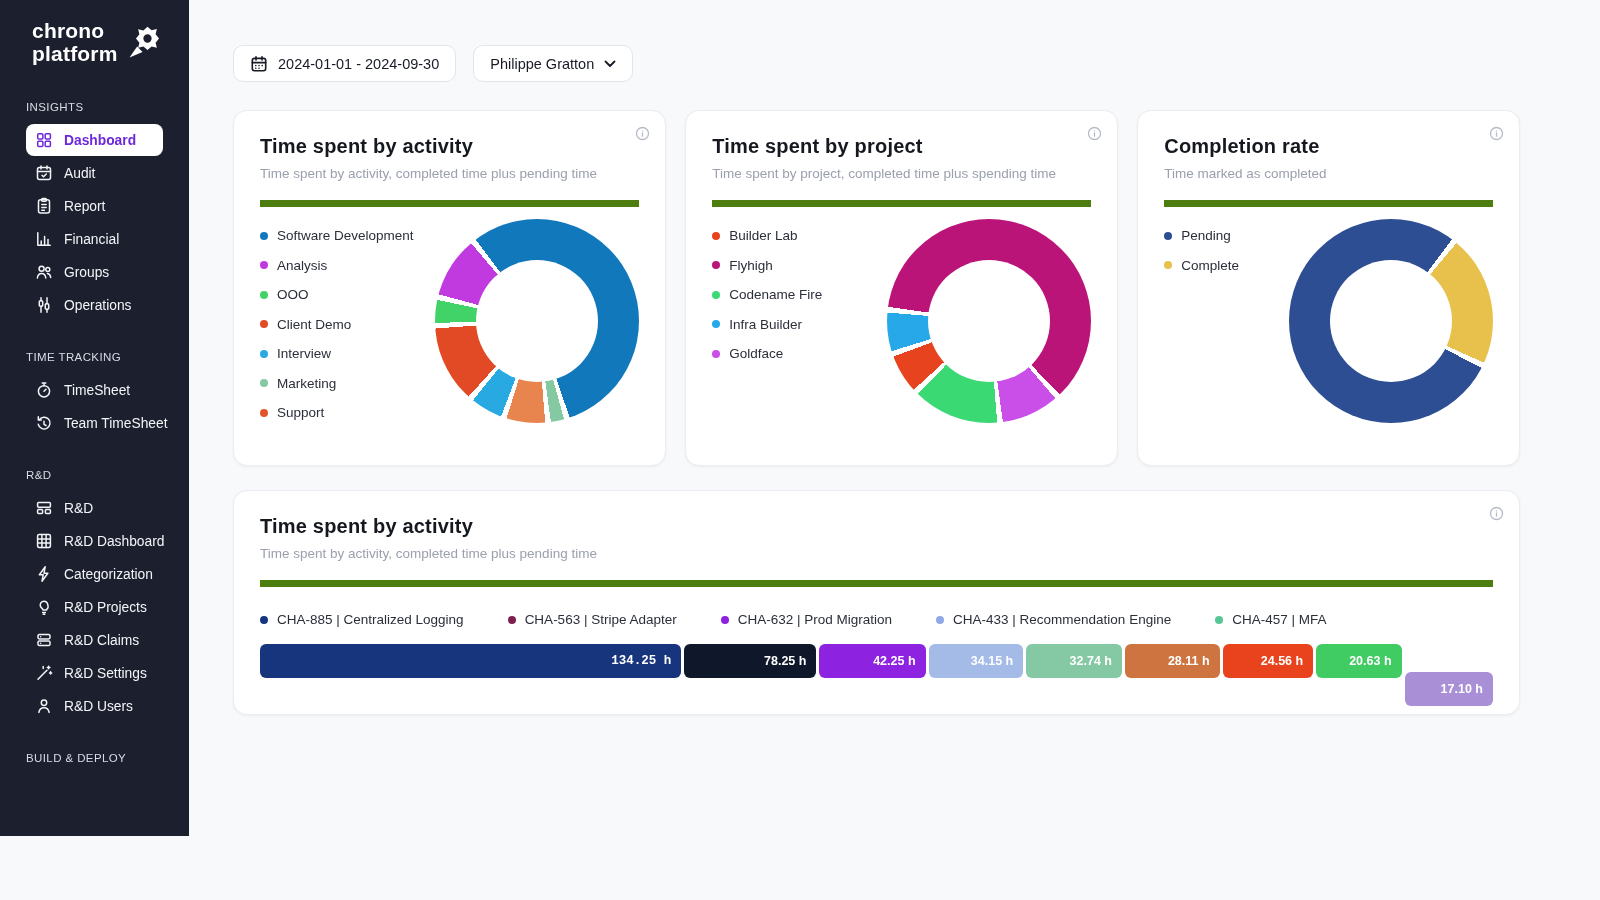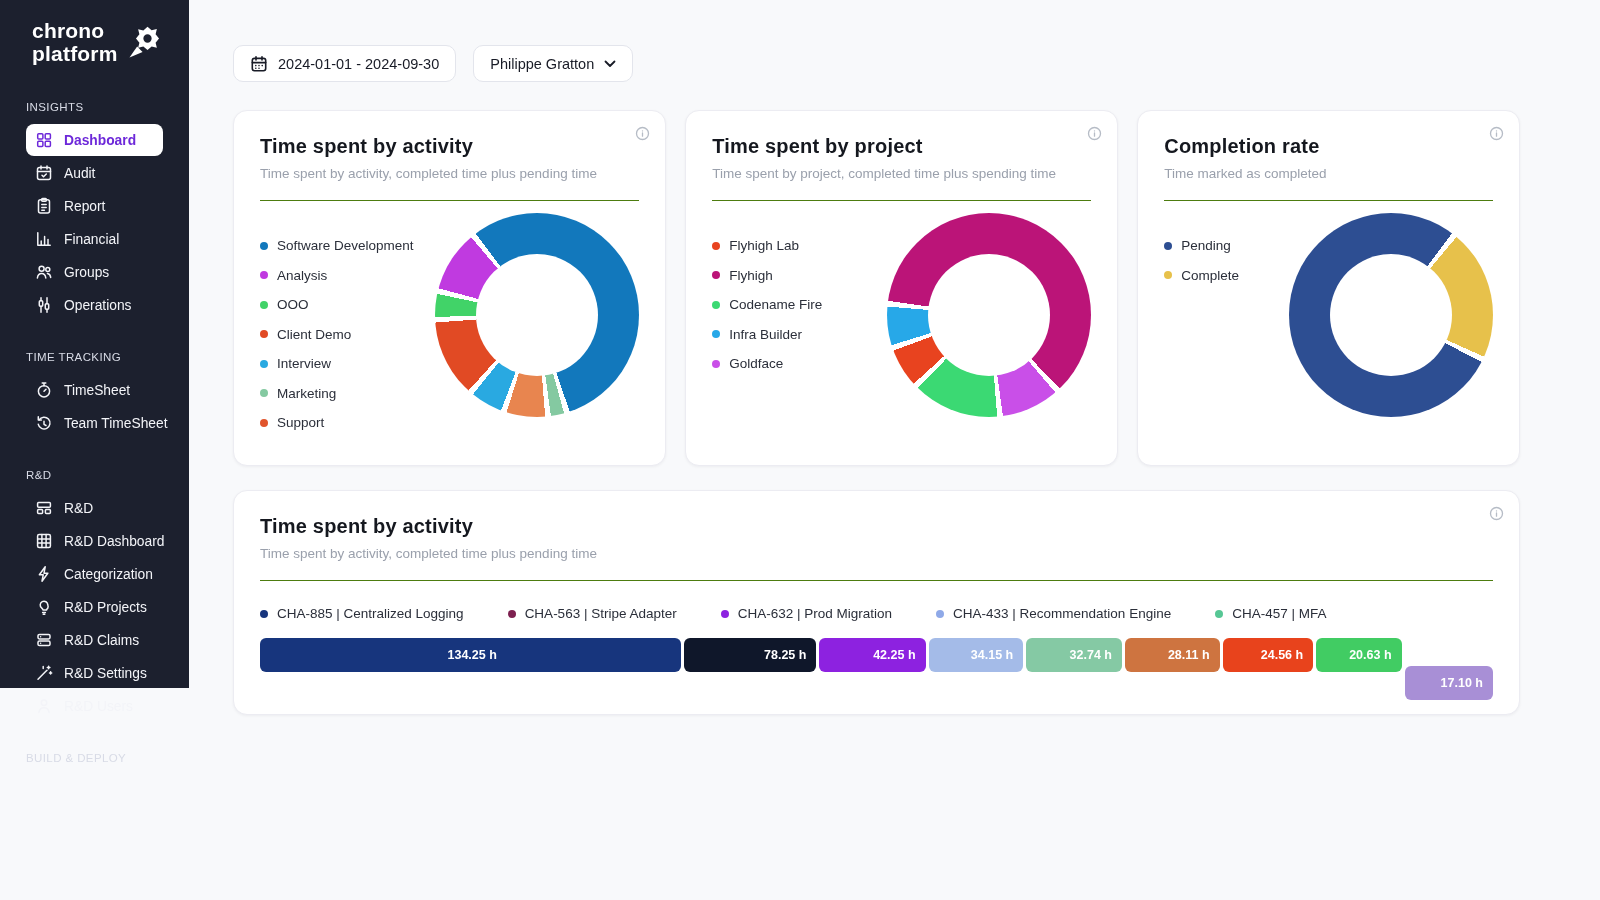--- a/index.html
+++ b/index.html
@@ -1,20 +1,20 @@
 <!DOCTYPE html>
 <html><head>
 <meta charset="utf-8">
 <style>
   * { margin:0; padding:0; box-sizing:border-box; }
   html,body { width:1600px; height:900px; overflow:hidden; }
   body { display:flex; font-family:"Liberation Sans", sans-serif; background:#f8f9fb; color:#15181f; }
 
   
-  .sidebar { width:189px; flex-shrink:0; background:#1c202e; color:#fff; height:688px; }
+  .sidebar { width:189px; flex-shrink:0; background:#1c202e; color:#fff; height:836px; }
   .logo-row { display:flex; align-items:center; gap:7px; padding:20px 14px 6px 32px; }
   .logo-text { font-size:21px; font-weight:700; line-height:1.08; letter-spacing:.2px; }
   .nav-section-label { padding:0 26px; margin-top:30px; font-size:11.5px; letter-spacing:.4px; color:#d8dbe6; font-weight:500; }
   .nav-list { padding:11px 26px 0 26px; }
   .nav-item { display:flex; align-items:center; gap:11px; padding:7px 9px; border-radius:8px; font-size:13.8px; color:#f3f4f8; margin-bottom:1px; cursor:pointer; white-space:nowrap; }
   .nav-item.active { background:#fff; color:#6d28d9; font-weight:700; }
   .nav-icon { width:18px; height:18px; display:inline-flex; flex-shrink:0; }
   .nav-icon svg, .ctl-icon svg { width:100%; height:100%; fill:none; stroke:currentColor; stroke-width:1.5; stroke-linecap:round; stroke-linejoin:round; }
 
   
@@ -24,39 +24,39 @@
   .ctl-icon { width:18px; height:18px; display:inline-flex; }
   .chev { width:12px; height:8px; display:inline-flex; }
   .chev svg { width:100%; height:100%; fill:none; stroke:#181b26; stroke-width:1.8; stroke-linecap:round; stroke-linejoin:round; }
 
   .cards-row { display:flex; gap:19px; margin-top:28px; }
   .card { background:#fff; border:1px solid #ececf2; border-radius:14px; box-shadow:0 1px 3px rgba(20,24,40,.05); position:relative; padding:24px 26px; }
   .card-a { flex:436 436 0; height:356px; }
   .card-b { flex:436 436 0; height:356px; }
   .card-c { flex:378 378 0; height:356px; }
   .card-wide { margin-top:24px; height:225px; }
-  .card-head { border-bottom:1px solid #4d7c0f; padding-bottom:19px; }
+  .card-head { border-bottom:7px solid #4d7c0f; padding-bottom:19px; }
   .card-title { font-size:20px; font-weight:700; letter-spacing:.2px; color:#15181f; }
   .card-sub { font-size:13.5px; color:#9aa0ac; margin-top:8px; }
   .info-btn { position:absolute; top:15px; right:15px; width:15px; height:15px; cursor:pointer; }
   .info-btn svg { width:100%; height:100%; fill:none; stroke:#b6bcc6; stroke-width:1.4; stroke-linecap:round; }
 
   .card-body { display:flex; align-items:flex-start; justify-content:space-between; margin-top:8px; height:212px; }
-  .legend-col { display:flex; flex-direction:column; gap:14.5px; margin-top:29px; }
+  .legend-col { display:flex; flex-direction:column; gap:14.5px; margin-top:13px; }
   .legend-item { display:flex; align-items:center; gap:9px; font-size:13.5px; color:#2b2f3a; cursor:pointer; white-space:nowrap; }
   .dot { width:8px; height:8px; border-radius:50%; flex-shrink:0; }
 
   .donut { width:204px; height:204px; border-radius:50%; position:relative; align-self:center; flex-shrink:0; }
   .donut::after { content:""; position:absolute; inset:41px; background:#fff; border-radius:50%; }
 
   
   .legend-row { display:flex; gap:44px; margin-top:25px; }
   .bar { display:flex; margin-top:17px; }
   .bar-seg { height:34px; border-radius:6px; margin-right:3px; color:#fff; font-weight:700; font-size:12.5px; display:flex; align-items:center; justify-content:flex-end; padding:0 10px; min-width:0; overflow:hidden; }
-  .bar-seg:first-child { justify-content:center; padding-left:13px; }
+  .bar-seg:first-child { justify-content:flex-end; padding-left:13px;font-family:Liberation Mono, monospace; }
   .bar-seg:last-child { margin-right:0;margin-top:28px; }
 </style>
 </head>
 <body>
 
 <aside class="sidebar">
   <div class="logo-row">
     <div class="logo-text">
       <div>chrono</div>
       <div>platform</div>
@@ -303,21 +303,21 @@
             <path d="M8 7.4v3.4M8 5.1v.1"></path>
           </svg></span>
       <div class="card-head">
         <div class="card-title">Time spent by project</div>
         <div class="card-sub">Time spent by project, completed time plus spending time</div>
       </div>
       <div class="card-body">
         <div class="legend-col">
           <div class="legend-item">
               <span class="dot" style="background: rgb(232, 67, 31);"></span>
-              <span>Flyhigh Lab</span>
+              <span>Builder Lab</span>
             </div>
           <div class="legend-item">
               <span class="dot" style="background: rgb(187, 20, 120);"></span>
               <span>Flyhigh</span>
             </div>
           <div class="legend-item">
               <span class="dot" style="background: rgb(59, 217, 115);"></span>
               <span>Codename Fire</span>
             </div>
           <div class="legend-item">

